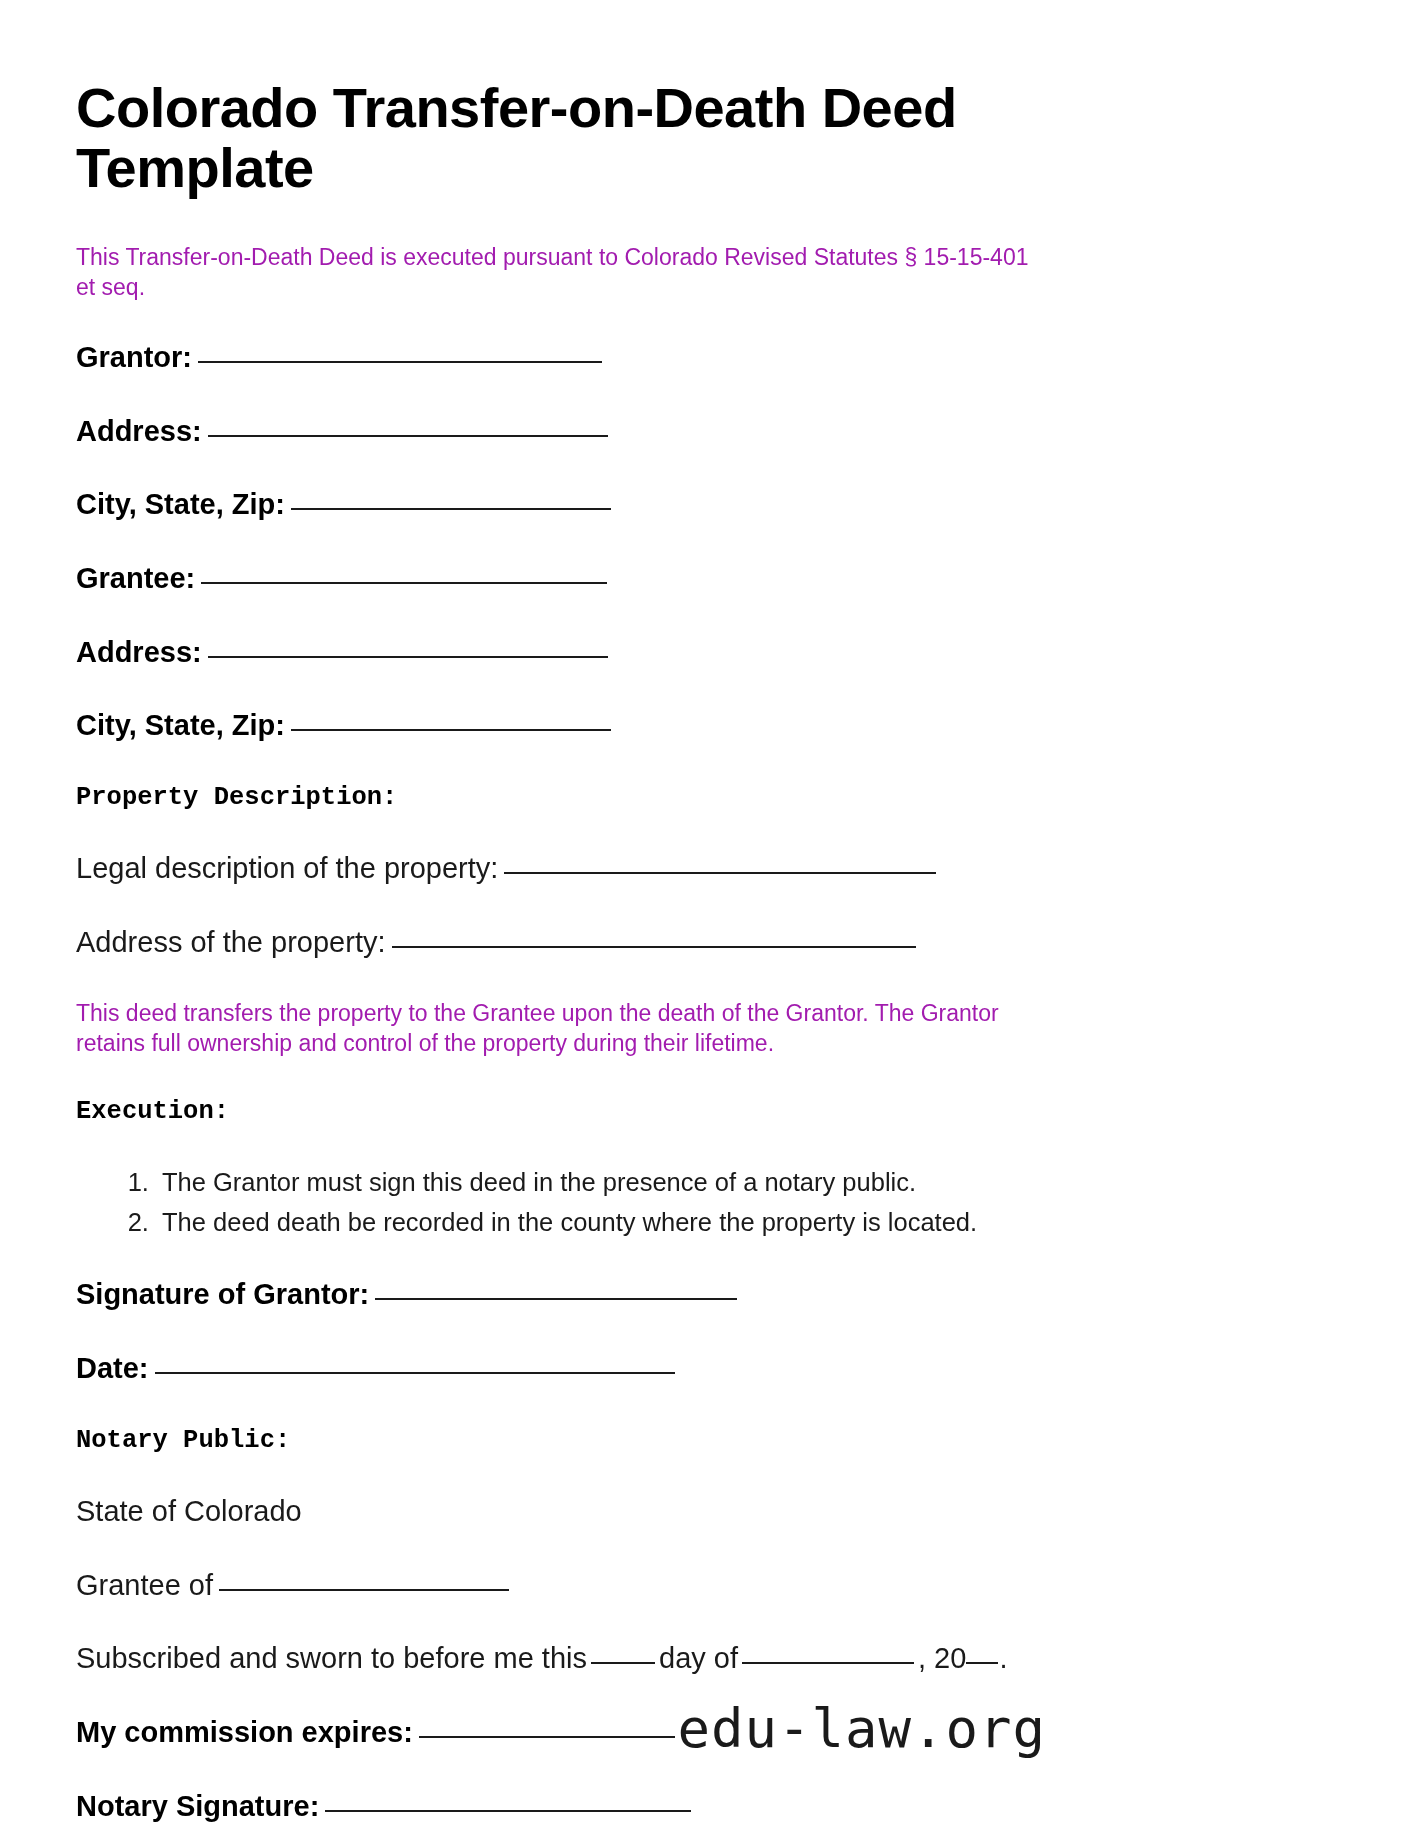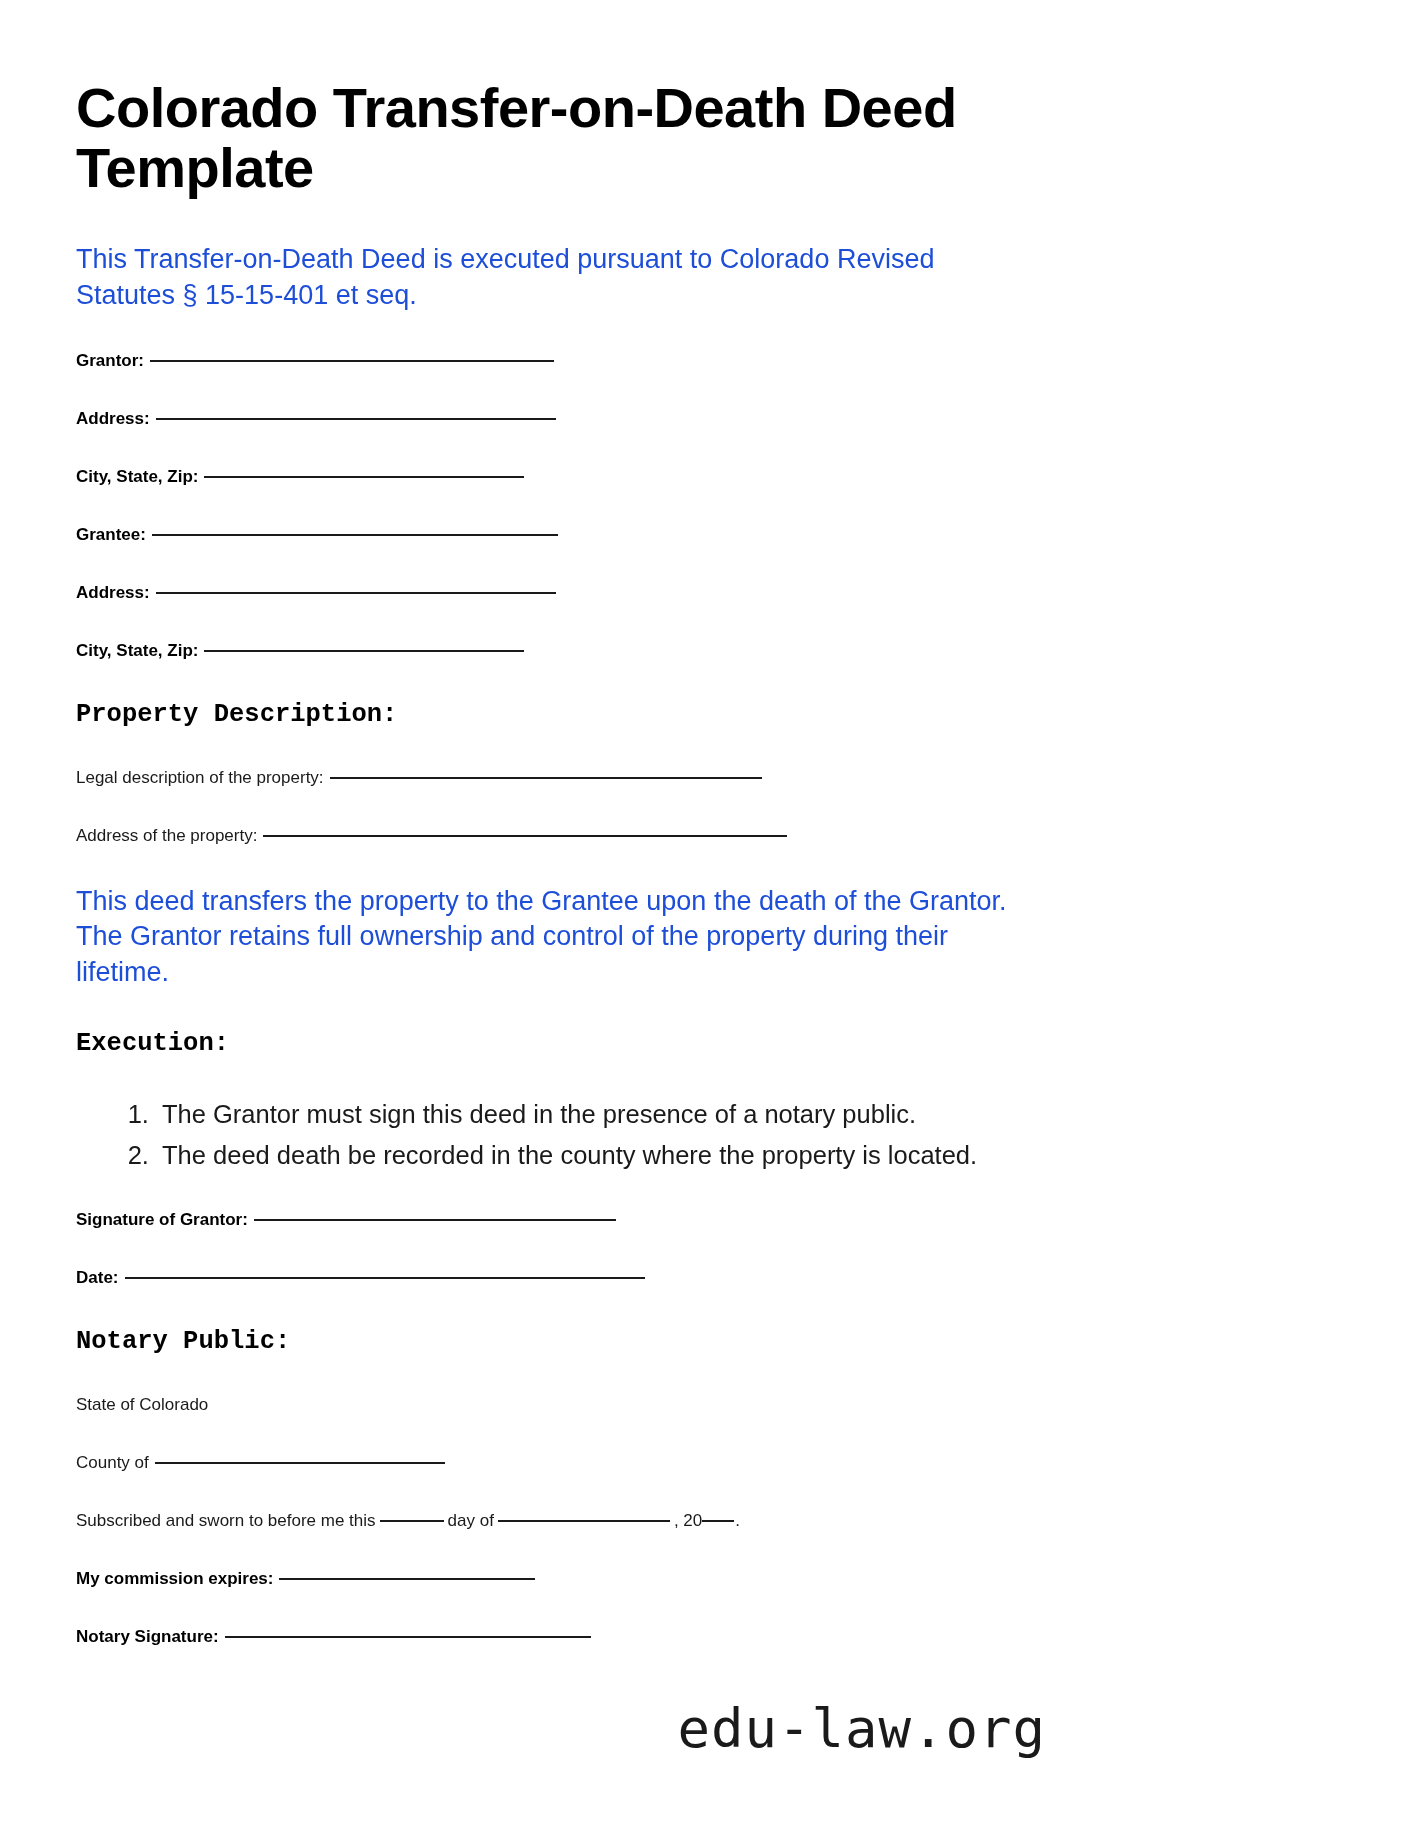--- a/index.html
+++ b/index.html
@@ -28,29 +28,29 @@
   h1.doc-title {
     font-size: 56px;
     line-height: 1.07;
     font-weight: bold;
     letter-spacing: -0.5px;
     margin: 0 0 44px 0;
     max-width: 1060px;
     color: #000000;
   }
   p.body-text {
-    font-size: 27px;
+    font-size: 23px;
     line-height: 1.33;
     margin: 0 0 36px 0;
     max-width: 1230px;
-    color: #1d4ed8;
+    color: #a21caf;
     font-weight: normal;
   }
   .field-row {
-    font-size: 17px;
+    font-size: 29px;
     line-height: 1.3;
     margin: 0 0 36px 0;
     color: #1a1a1a;
     white-space: nowrap;
   }
   .field-row .lbl-bold {
     font-weight: bold;
     color: #000000;
   }
   .field-row .lbl-plain {
@@ -166,21 +166,21 @@
     <span class="lbl-bold">Date:</span><span class="blank" style="width:520px;"></span>
   </div>
 
   <h2 class="section-head">Notary Public:</h2>
 
   <div class="field-row">
     <span class="lbl-plain">State of Colorado</span>
   </div>
 
   <div class="field-row">
-    <span class="lbl-plain">County of</span><span class="blank" style="width:290px;"></span>
+    <span class="lbl-plain">Grantee of</span><span class="blank" style="width:290px;"></span>
   </div>
 
   <div class="field-row">
     <span class="lbl-plain">Subscribed and sworn to before me this</span><span class="blank-inline" style="width:64px;"></span><span class="lbl-plain">day of</span><span class="blank-inline" style="width:172px;"></span><span class="lbl-plain">, 20</span><span class="blank-inline" style="width:32px; margin:0 1px 0 0;"></span><span class="lbl-plain">.</span>
   </div>
 
   <div class="field-row">
     <span class="lbl-bold">My commission expires:</span><span class="blank" style="width:256px;"></span>
   </div>
 

